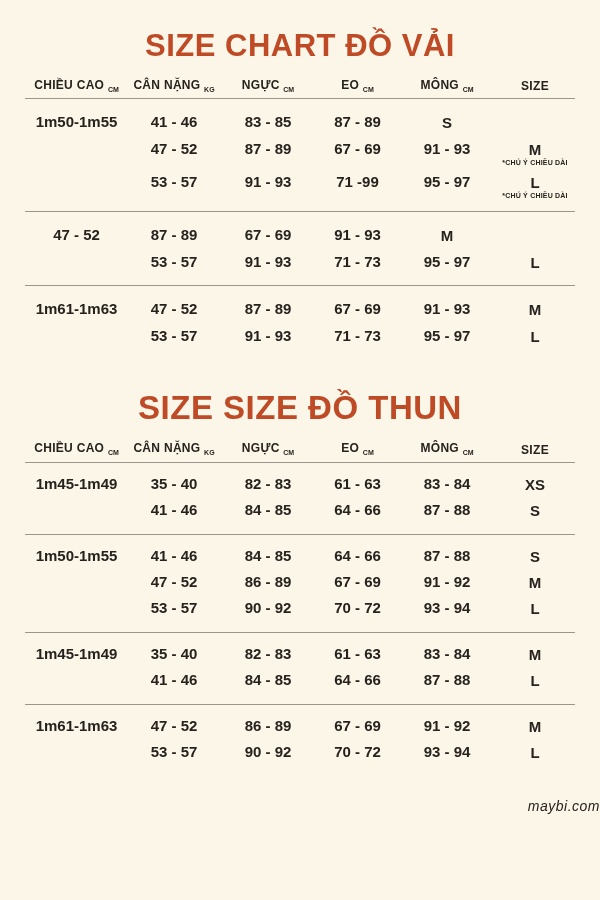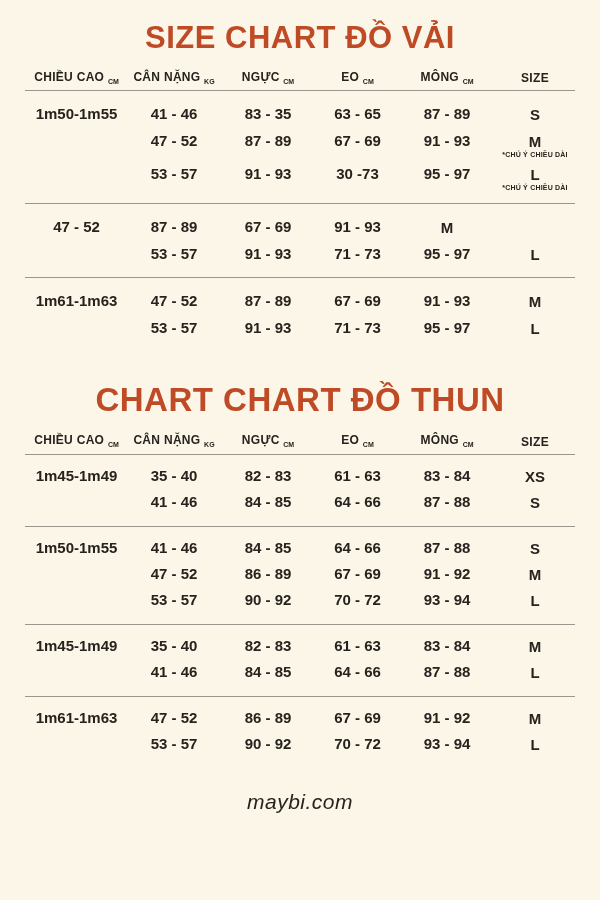--- a/index.html
+++ b/index.html
@@ -2,21 +2,21 @@
 <html><head>
 <meta charset="utf-8">
 <style>
   html, body { margin: 0; padding: 0; }
   body {
     width: 600px; height: 900px; overflow: hidden;
     background: var(--bg, #FBF6E8);
     color: var(--text, #26221E);
     font-family: "Liberation Sans", "DejaVu Sans", sans-serif;
   }
-  .page { padding-top: 20px; }
+  .page { padding-top: 20px; margin-top: 8px; }
 
   .chart-title {
     margin: 0 0 14px 0;
     text-align: center;
     font-size: 31px;
     font-weight: 800;
     letter-spacing: 0.5px;
     color: var(--accent, #BE4A26);
   }
   .t2 .chart-title { font-size: 33px; margin-top: 30px; }
@@ -50,22 +50,22 @@
   }
   .t2 .cell { padding: 3.5px 0; }
   .height-cell { font-weight: 700; }
 
   .size-cell { padding-top: 5px; padding-bottom: 2px; }
   .size-letter { font-size: 15px; font-weight: 600; line-height: 19px; }
   .note { font-size: 7px; font-weight: 700; letter-spacing: 0.2px; margin-top: 0px; white-space: nowrap; }
 
   .footer {
     margin-top: 22px;
-    text-align: center;
-    font-size: 21px;
+    text-align: right;
+    font-size: 14px;
     font-style: italic;
     font-weight: 500;
     letter-spacing: 0.5px;
   }
 </style>
 </head>
 <body style="--bg: #FBF6E8; --accent: #BE4A26; --text: #26221E; --line: #9A968D;">
 
 <div class="page">
   <div id="tables">
@@ -77,43 +77,42 @@
             <div class="hdr-cell"><span class="hlabel">CÂN NẶNG</span> <sub class="unit">KG</sub></div>
             <div class="hdr-cell"><span class="hlabel">NGỰC</span> <sub class="unit">CM</sub></div>
             <div class="hdr-cell"><span class="hlabel">EO</span> <sub class="unit">CM</sub></div>
             <div class="hdr-cell"><span class="hlabel">MÔNG</span> <sub class="unit">CM</sub></div>
             <div class="hdr-cell"><span class="hlabel">SIZE</span></div>
           </div>
           <div class="group">
             <div class="row">
               <div class="cell height-cell">1m50-1m55</div>
               <div class="cell">41 - 46</div>
-              <div class="cell">83 - 35</div>
-              <div class="cell">63 - 65</div>
+              <div class="cell">83 - 85</div>
               <div class="cell">87 - 89</div>
               <div class="cell size-cell">
                 <div class="size-letter">S</div>
               </div>
             </div>
             <div class="row">
               <div class="cell height-cell"></div>
               <div class="cell">47 - 52</div>
               <div class="cell">87 - 89</div>
               <div class="cell">67 - 69</div>
               <div class="cell">91 - 93</div>
               <div class="cell size-cell">
                 <div class="size-letter">M</div>
                 <div class="note">*CHÚ Ý CHIỀU DÀI</div>
               </div>
             </div>
             <div class="row">
               <div class="cell height-cell"></div>
               <div class="cell">53 - 57</div>
               <div class="cell">91 - 93</div>
-              <div class="cell">30 -73</div>
+              <div class="cell">71 -99</div>
               <div class="cell">95 - 97</div>
               <div class="cell size-cell">
                 <div class="size-letter">L</div>
                 <div class="note">*CHÚ Ý CHIỀU DÀI</div>
               </div>
             </div>
           </div>
           <div class="group">
             <div class="row">
               <div class="cell">47 - 52</div>
@@ -153,21 +152,21 @@
               <div class="cell">71 - 73</div>
               <div class="cell">95 - 97</div>
               <div class="cell size-cell">
                 <div class="size-letter">L</div>
               </div>
             </div>
           </div>
         </div>
       </section>
       <section class="table-section t2">
-        <h2 class="chart-title">CHART CHART ĐỒ THUN</h2>
+        <h2 class="chart-title">SIZE SIZE ĐỒ THUN</h2>
         <div class="table-wrap">
           <div class="hdr-row">
             <div class="hdr-cell"><span class="hlabel">CHIỀU CAO</span> <sub class="unit">CM</sub></div>
             <div class="hdr-cell"><span class="hlabel">CÂN NẶNG</span> <sub class="unit">KG</sub></div>
             <div class="hdr-cell"><span class="hlabel">NGỰC</span> <sub class="unit">CM</sub></div>
             <div class="hdr-cell"><span class="hlabel">EO</span> <sub class="unit">CM</sub></div>
             <div class="hdr-cell"><span class="hlabel">MÔNG</span> <sub class="unit">CM</sub></div>
             <div class="hdr-cell"><span class="hlabel">SIZE</span></div>
           </div>
           <div class="group">

